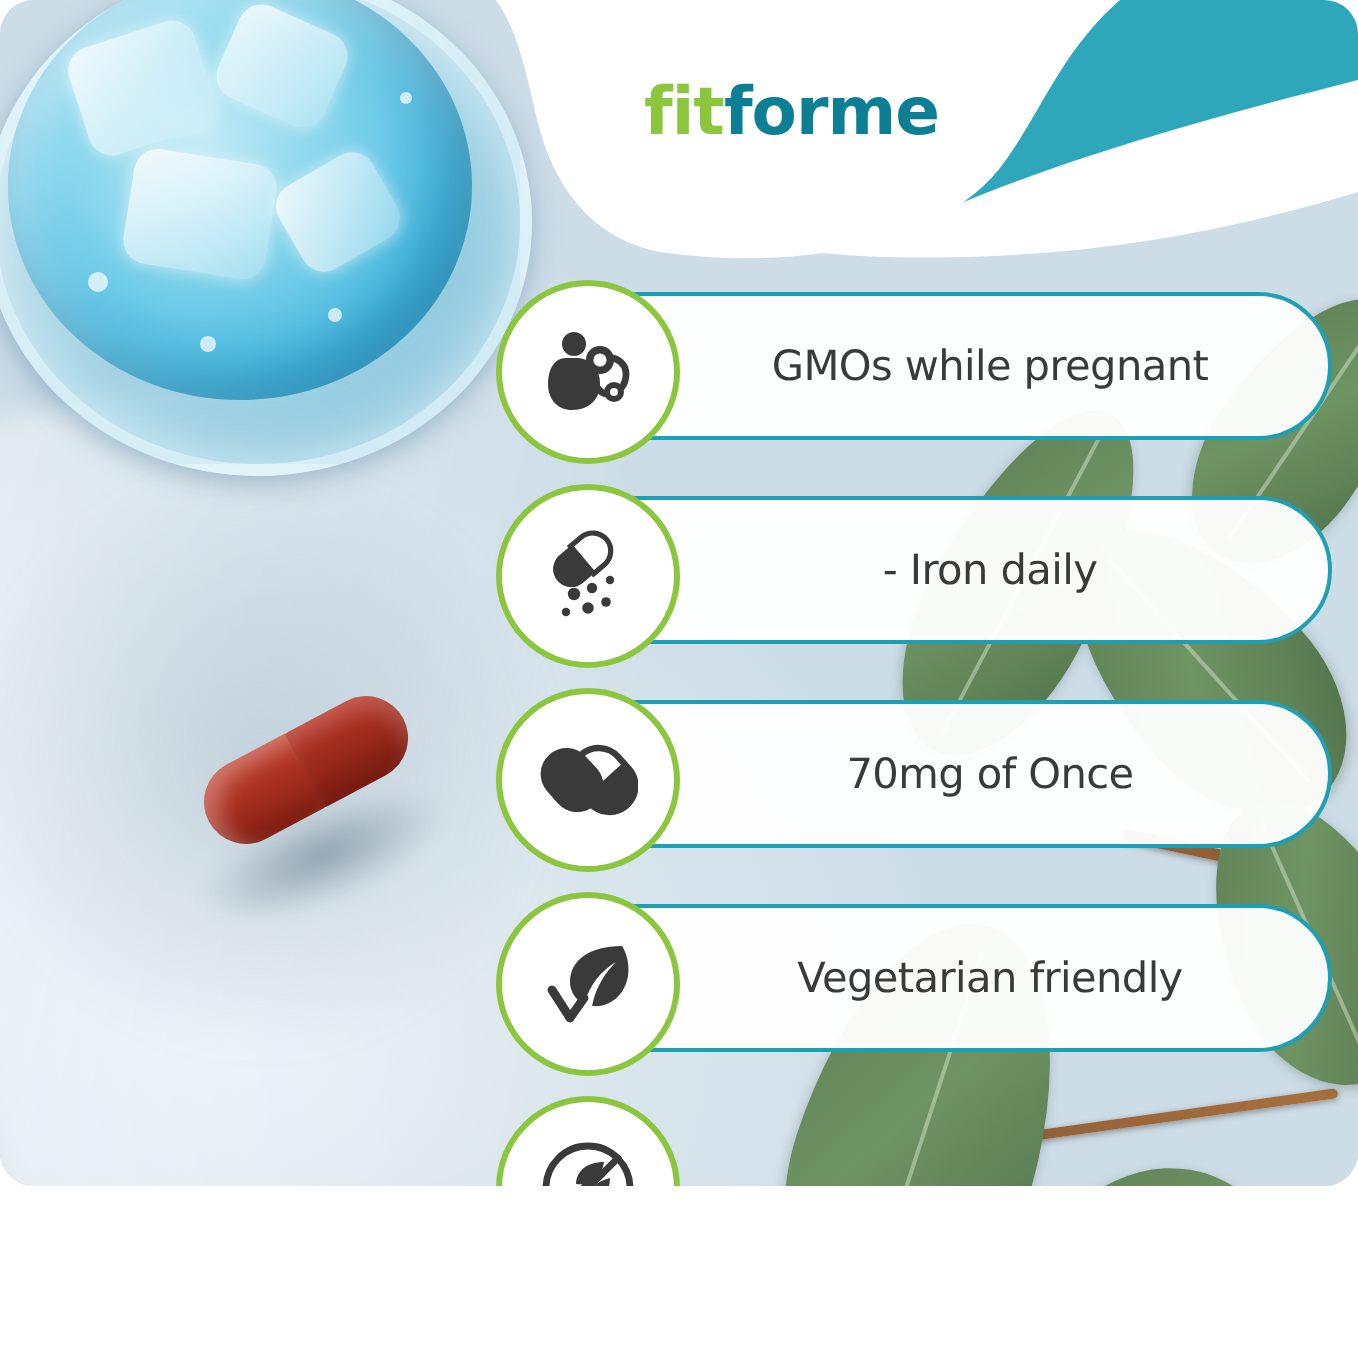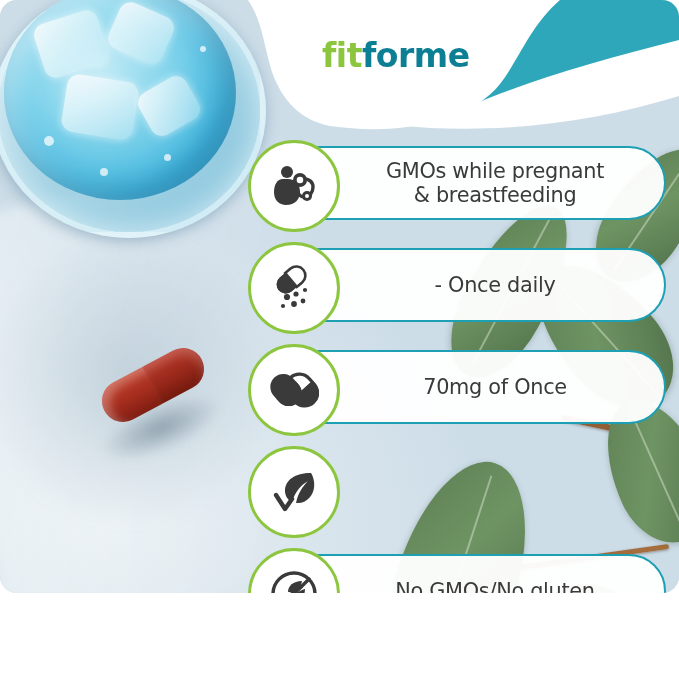--- a/index.html
+++ b/index.html
@@ -258,40 +258,39 @@
   <div class="brand">
     <span class="fit">fit</span><span class="forme">forme</span>
   </div>
 
   <div class="features">
 
     <div class="feature">
       <div class="pill">
         <div class="pill-text">
           <small>GMOs while pregnant</small>
-          <small>&amp; breastfeeding</small>
         </div>
       </div>
       <div class="icon-badge">
         <svg width="50" height="50" viewBox="0 0 50 50" fill="#3a3a3a">
           <circle cx="18" cy="11" r="6"></circle>
           <path d="M14 18 c-6 0 -9 6 -9 13 c0 8 5 13 12 13 c9 0 14 -6 14 -13 c0 -8 -5 -13 -12 -13 z"></path>
           <circle cx="31" cy="19" r="7" fill="#3a3a3a"></circle>
           <circle cx="31" cy="19" r="3.3" fill="#ffffff"></circle>
           <path d="M27 27 c0 0 2 9 8 9 c6 0 9 -5 9 -10 c0 -5 -4 -8 -8 -8" fill="none" stroke="#3a3a3a" stroke-width="3.4" stroke-linecap="round"></path>
           <circle cx="38" cy="35" r="5" fill="#3a3a3a"></circle>
           <circle cx="38" cy="35" r="2" fill="#ffffff"></circle>
         </svg>
       </div>
     </div>
 
     <div class="feature">
       <div class="pill">
         <div class="pill-text">
-          <small>- Once daily</small>
+          <small>- Iron daily</small>
         </div>
       </div>
       <div class="icon-badge">
         <svg width="50" height="50" viewBox="0 0 50 50">
           <g transform="rotate(-40 22 17)">
             <rect x="6" y="8" width="32" height="18" rx="9" fill="#3a3a3a"></rect>
             <path d="M6 17 a9 9 0 0 1 9 -9 h7 v18 h-7 a9 9 0 0 1 -9 -9 z" fill="#3a3a3a"></path>
             <rect x="22" y="8" width="16" height="18" rx="0" fill="none"></rect>
             <path d="M22 8 h7 a9 9 0 0 1 9 9 a9 9 0 0 1 -9 9 h-7 z" fill="#ffffff" stroke="#3a3a3a" stroke-width="2.6"></path>
           </g>
@@ -319,34 +318,34 @@
           </g>
           <g transform="rotate(-42 33 25)">
             <rect x="20" y="8" width="26" height="34" rx="13" fill="none" stroke="#3a3a3a" stroke-width="3.2"></rect>
             <path d="M20 25 a13 13 0 0 0 13 17 a13 13 0 0 0 13 -17 z" fill="#3a3a3a"></path>
           </g>
         </svg>
       </div>
     </div>
 
     <div class="feature">
+      <div class="pill">
+        <div class="pill-text">
+          <small>Vegetarian friendly</small>
+        </div>
+      </div>
       <div class="icon-badge">
         <svg width="50" height="50" viewBox="0 0 50 50">
           <path d="M42 6 c-16 0 -26 7 -26 18 c0 5 3 9 7 11 c3 -10 9 -17 16 -21 c-5 5 -10 12 -12 22 c11 1 17 -8 18 -15 c1 -6 -1 -12 -3 -15 z" fill="#3a3a3a"></path>
           <path d="M7 28 l9 14 l7 -10" fill="none" stroke="#3a3a3a" stroke-width="4.4" stroke-linecap="round" stroke-linejoin="round"></path>
         </svg>
       </div>
     </div>
 
     <div class="feature">
-      <div class="pill">
-        <div class="pill-text">
-          <small>No GMOs/No gluten</small>
-        </div>
-      </div>
       <div class="icon-badge">
         <svg width="50" height="50" viewBox="0 0 50 50">
           <path d="M18 42 c0 -12 4 -20 14 -24" fill="none" stroke="#3a3a3a" stroke-width="3.4" stroke-linecap="round"></path>
           <path d="M33 12 c-9 0 -14 5 -14 11 c7 1 13 -3 14 -11 z" fill="#3a3a3a"></path>
           <path d="M36 20 c-8 2 -12 7 -11 13 c7 -1 11 -6 11 -13 z" fill="#3a3a3a"></path>
           <circle cx="25" cy="25" r="21" fill="none" stroke="#3a3a3a" stroke-width="3.4"></circle>
           <line x1="10" y1="40" x2="40" y2="10" stroke="#3a3a3a" stroke-width="3.4" stroke-linecap="round"></line>
         </svg>
       </div>
     </div>

